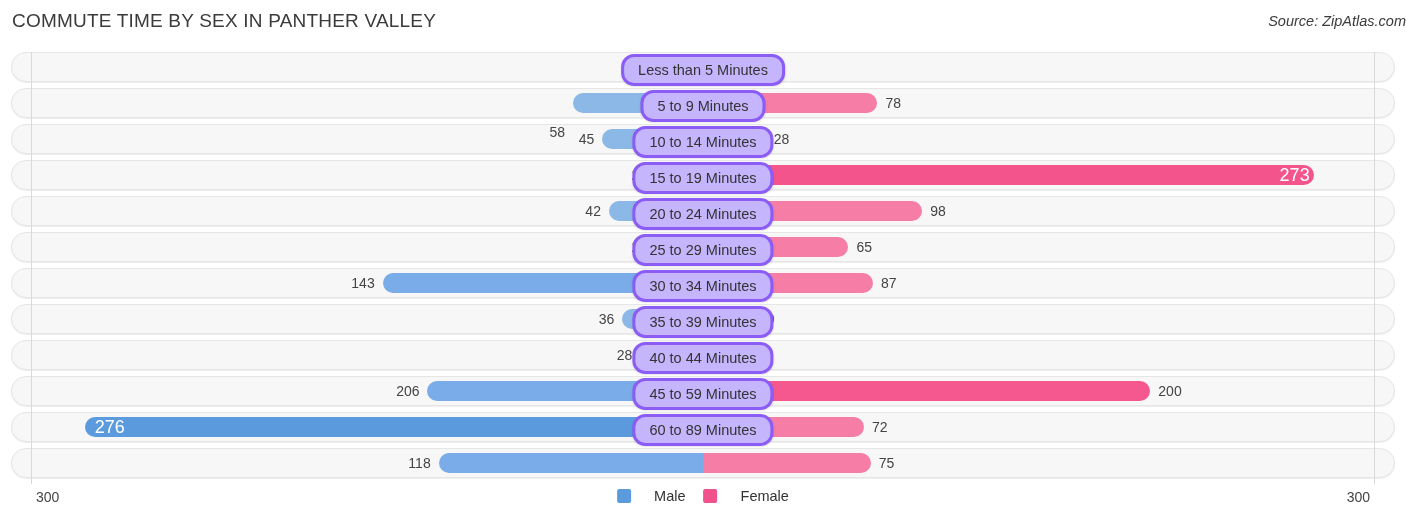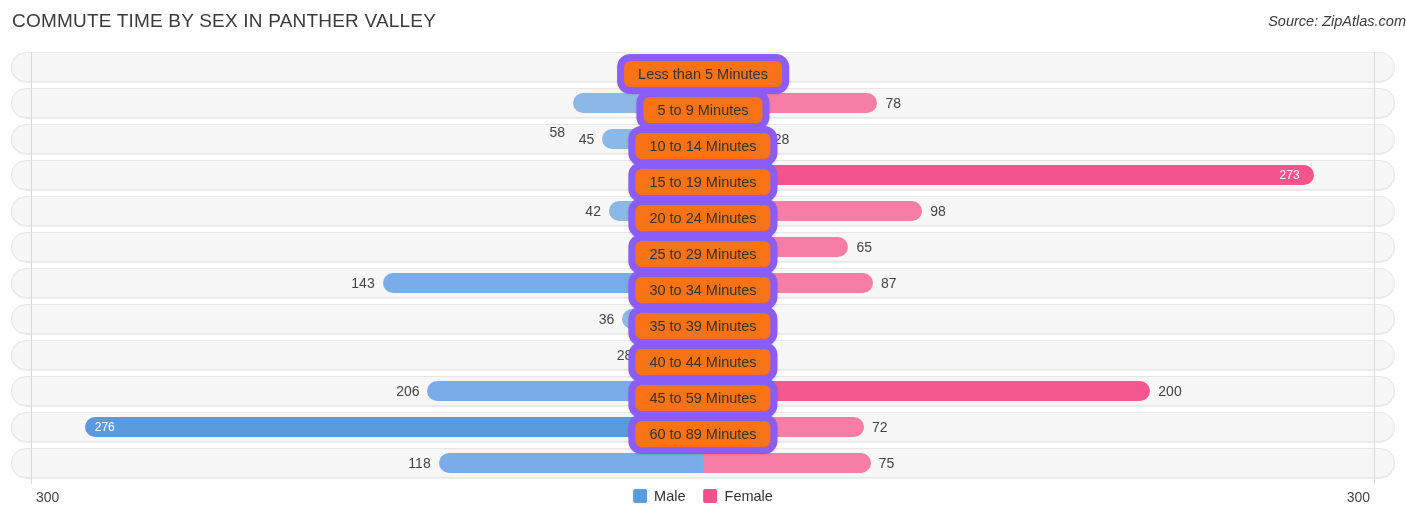--- a/index.html
+++ b/index.html
@@ -103,33 +103,33 @@
     line-height: 20px;
     font-size: 14px;
     color: #444444;
     z-index: 4;
     white-space: nowrap;
   }
   .val-male   { text-align: right; }
   .val-female { text-align: left; }
   .val.inside {
     color: #ffffff;
-    font-size: 12px;
+    font-size: 18px;
   }
 
   
   .cat-pill {
     position: absolute;
     top: 2px;
     height: 26px;
     line-height: 26px;
     transform: translateX(-50%);
     left: 703px;
-    background: #f97316;
-    border: 7px solid #8b5cf6;
+    background: #c4b5fd;
+    border: 3px solid #8b5cf6;
     border-radius: 13px;
     padding: 0 14px;
     font-size: 14.5px;
     color: #333333;
     white-space: nowrap;
     z-index: 5;
     box-shadow: 0 1px 2px rgba(0,0,0,0.10);
     text-align: center;
   }
 
@@ -155,21 +155,21 @@
     left: 50%;
     transform: translateX(-50%);
     top: 4px;
     display: flex;
     align-items: center;
     gap: 18px;
   }
   .legend-item {
     display: flex;
     align-items: center;
-    gap: 7px;
+    gap: 23px;
     font-size: 14.5px;
     color: #333333;
   }
   .legend-swatch {
     width: 14px;
     height: 14px;
     border-radius: 2px;
     display: inline-block;
   }
 </style>

